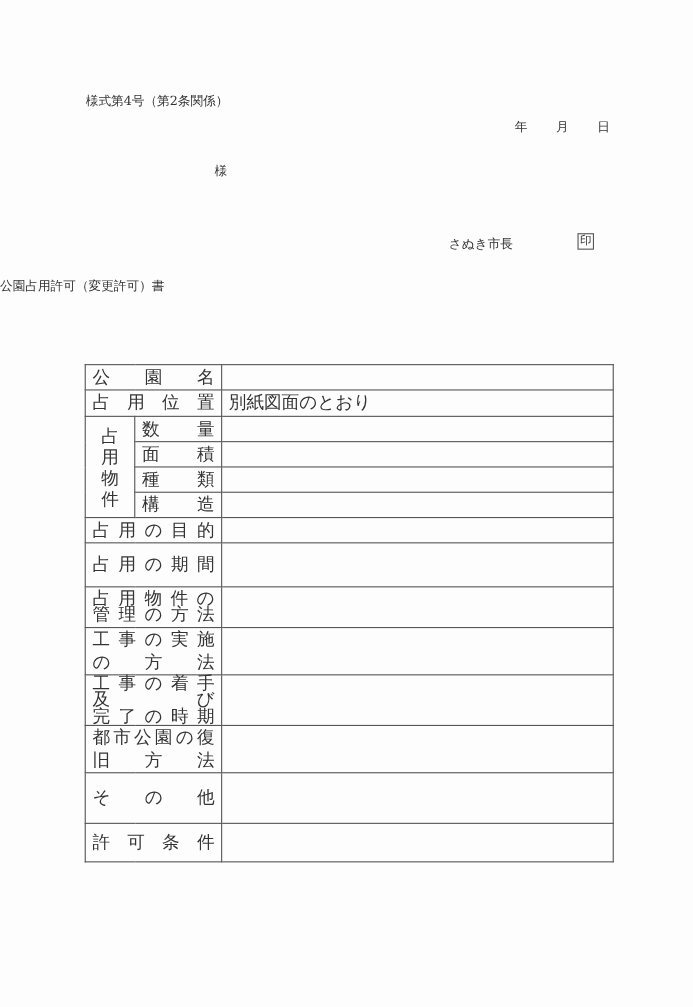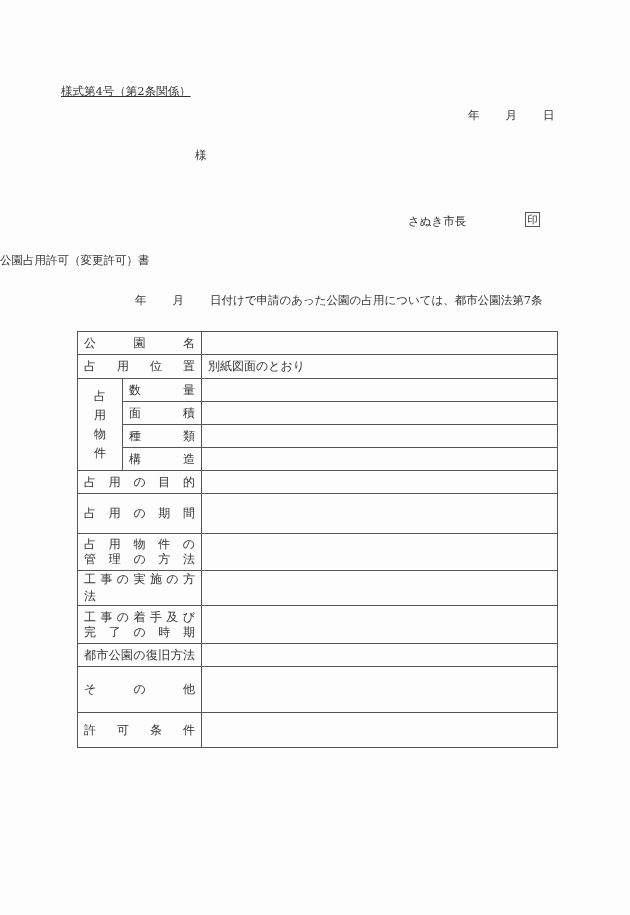--- a/index.html
+++ b/index.html
@@ -2,33 +2,33 @@
 <html><head>
 <meta charset="utf-8">
 <style>
   html, body { margin:0; padding:0; }
   body {
     width:630px; height:915px; background:#fdfdfd; position:relative;
     font-family:"DejaVu Serif","Liberation Serif",serif; color:#333; font-size:11.5px;
     overflow:hidden;
   }
   .abs { position:absolute; white-space:nowrap; }
-  .form-no { left:61px; top:84px;text-decoration:underline; }
+  .form-no { left:78px; top:84px; }
   .date { left:468px; top:108px; }
   .date span { display:inline-block; }
   .addressee { left:195px; top:148px; }
   .mayor { left:408px; top:214px; }
   .seal { left:525px; top:212px; width:13px; height:13px; border:1px solid #555; font-size:10.5px; line-height:13px; text-align:center; }
   .title { left:0; width:630px; text-align:left; top:253px; }
   .body-text { left:77px; top:291px; line-height:18px; }
   .body-text .indent { display:inline-block; width:58px; }
 
   table.form {
     position:absolute; left:77px; top:331px; width:481px;
-    border-collapse:collapse; table-layout:fixed; font-size:12px;
+    border-collapse:collapse; table-layout:fixed; font-size:16px;
   }
   table.form td { border:1px solid #555; padding:0 6px; color:#333; }
   .label-cell { text-align:justify; text-align-last:justify; }
   .label-two { line-height:15px;font-family:Liberation Serif, serif; }
   .label-two div { text-align:justify; text-align-last:justify; }
   .side-label { text-align:center; line-height:19px; }
 </style>
 </head>
 <body>
 
@@ -39,21 +39,20 @@
 </div>
 
 <div class="abs addressee">様</div>
 
 <div class="abs mayor">さぬき市長</div>
 <div class="abs seal">印</div>
 
 <div class="abs title">公園占用許可（変更許可）書</div>
 
 <div class="abs body-text">
-  <div><span class="indent"></span><span>年</span><span style="display:inline-block;width:26px"></span><span>月</span><span style="display:inline-block;width:26px"></span><span>日付けで申請のあった公園の占用については、都市公園法第7条</span></div>
 </div>
 
 <table class="form">
   <colgroup>
       <col style="width:45px">
       <col style="width:79px">
       <col>
     </colgroup>
   <tbody>
       <tr style="height:23px">

